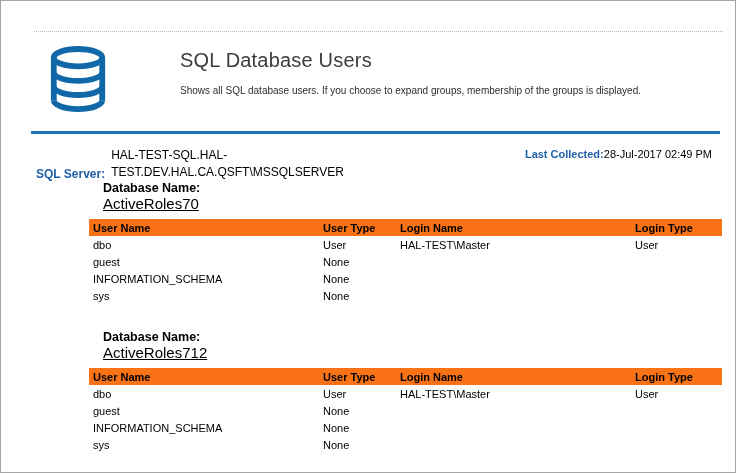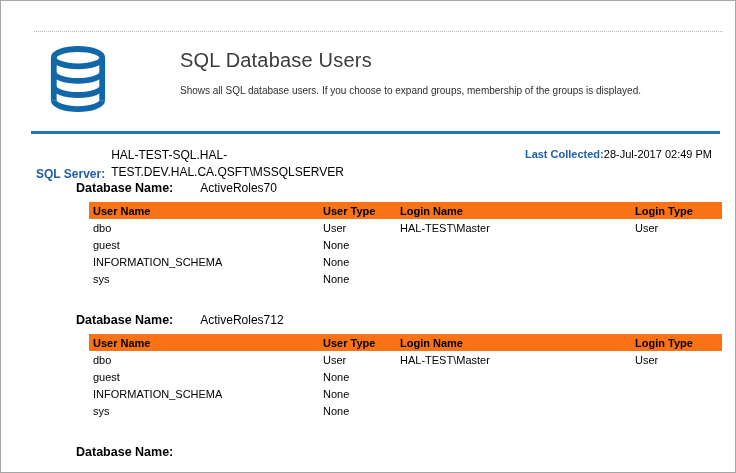--- a/index.html
+++ b/index.html
@@ -28,23 +28,23 @@
   .info-row { position:relative; margin:13px 15px 0 35px; min-height:34px; }
   .server { display:flex; align-items:flex-end; }
   .server-label { color:#1f5fa8; font-weight:bold; font-size:12px; white-space:nowrap; }
   .server-value { color:#000; font-size:12px; margin-left:6px; width:160px; line-height:1.4; white-space:normal; }
   .collected { position:absolute; right:8px; top:1px; display:flex; align-items:center; }
   .collected-label { color:#1f5fa8; font-weight:bold; font-size:11px; }
   .collected-value { color:#000; font-size:11px; white-space:nowrap; }
   .section { margin:0 15px 0 75px; }
   .section + .section, .section.gap { margin-top:26px; }
   .sec-first { margin-top:0; }
-  .db-name-row { display:flex; align-items:baseline; }
+  .db-name-row { display:flex; align-items:baseline;flex-direction:column; }
   .db-name-label { font-weight:bold; font-size:12.5px; color:#000; white-space:nowrap; }
-  .db-name-value { font-size:12px; color:#000; margin-left:27px; white-space:nowrap; }
+  .db-name-value { font-size:15px; color:#000; margin-left:27px; white-space:nowrap;text-decoration:underline; }
   table.users { border-collapse:collapse; table-layout:fixed; width:633px; margin:7px 0 0 13px; }
   table.users th {
     background:#f97316; text-align:left; font-size:11px; font-weight:bold;
     color:#000; padding:2px 4px; height:17px;
   }
   table.users td { font-size:11px; color:#000; padding:2px 4px; height:17px; white-space:nowrap; overflow:hidden; }
 </style>
 </head>
 <body>
 

